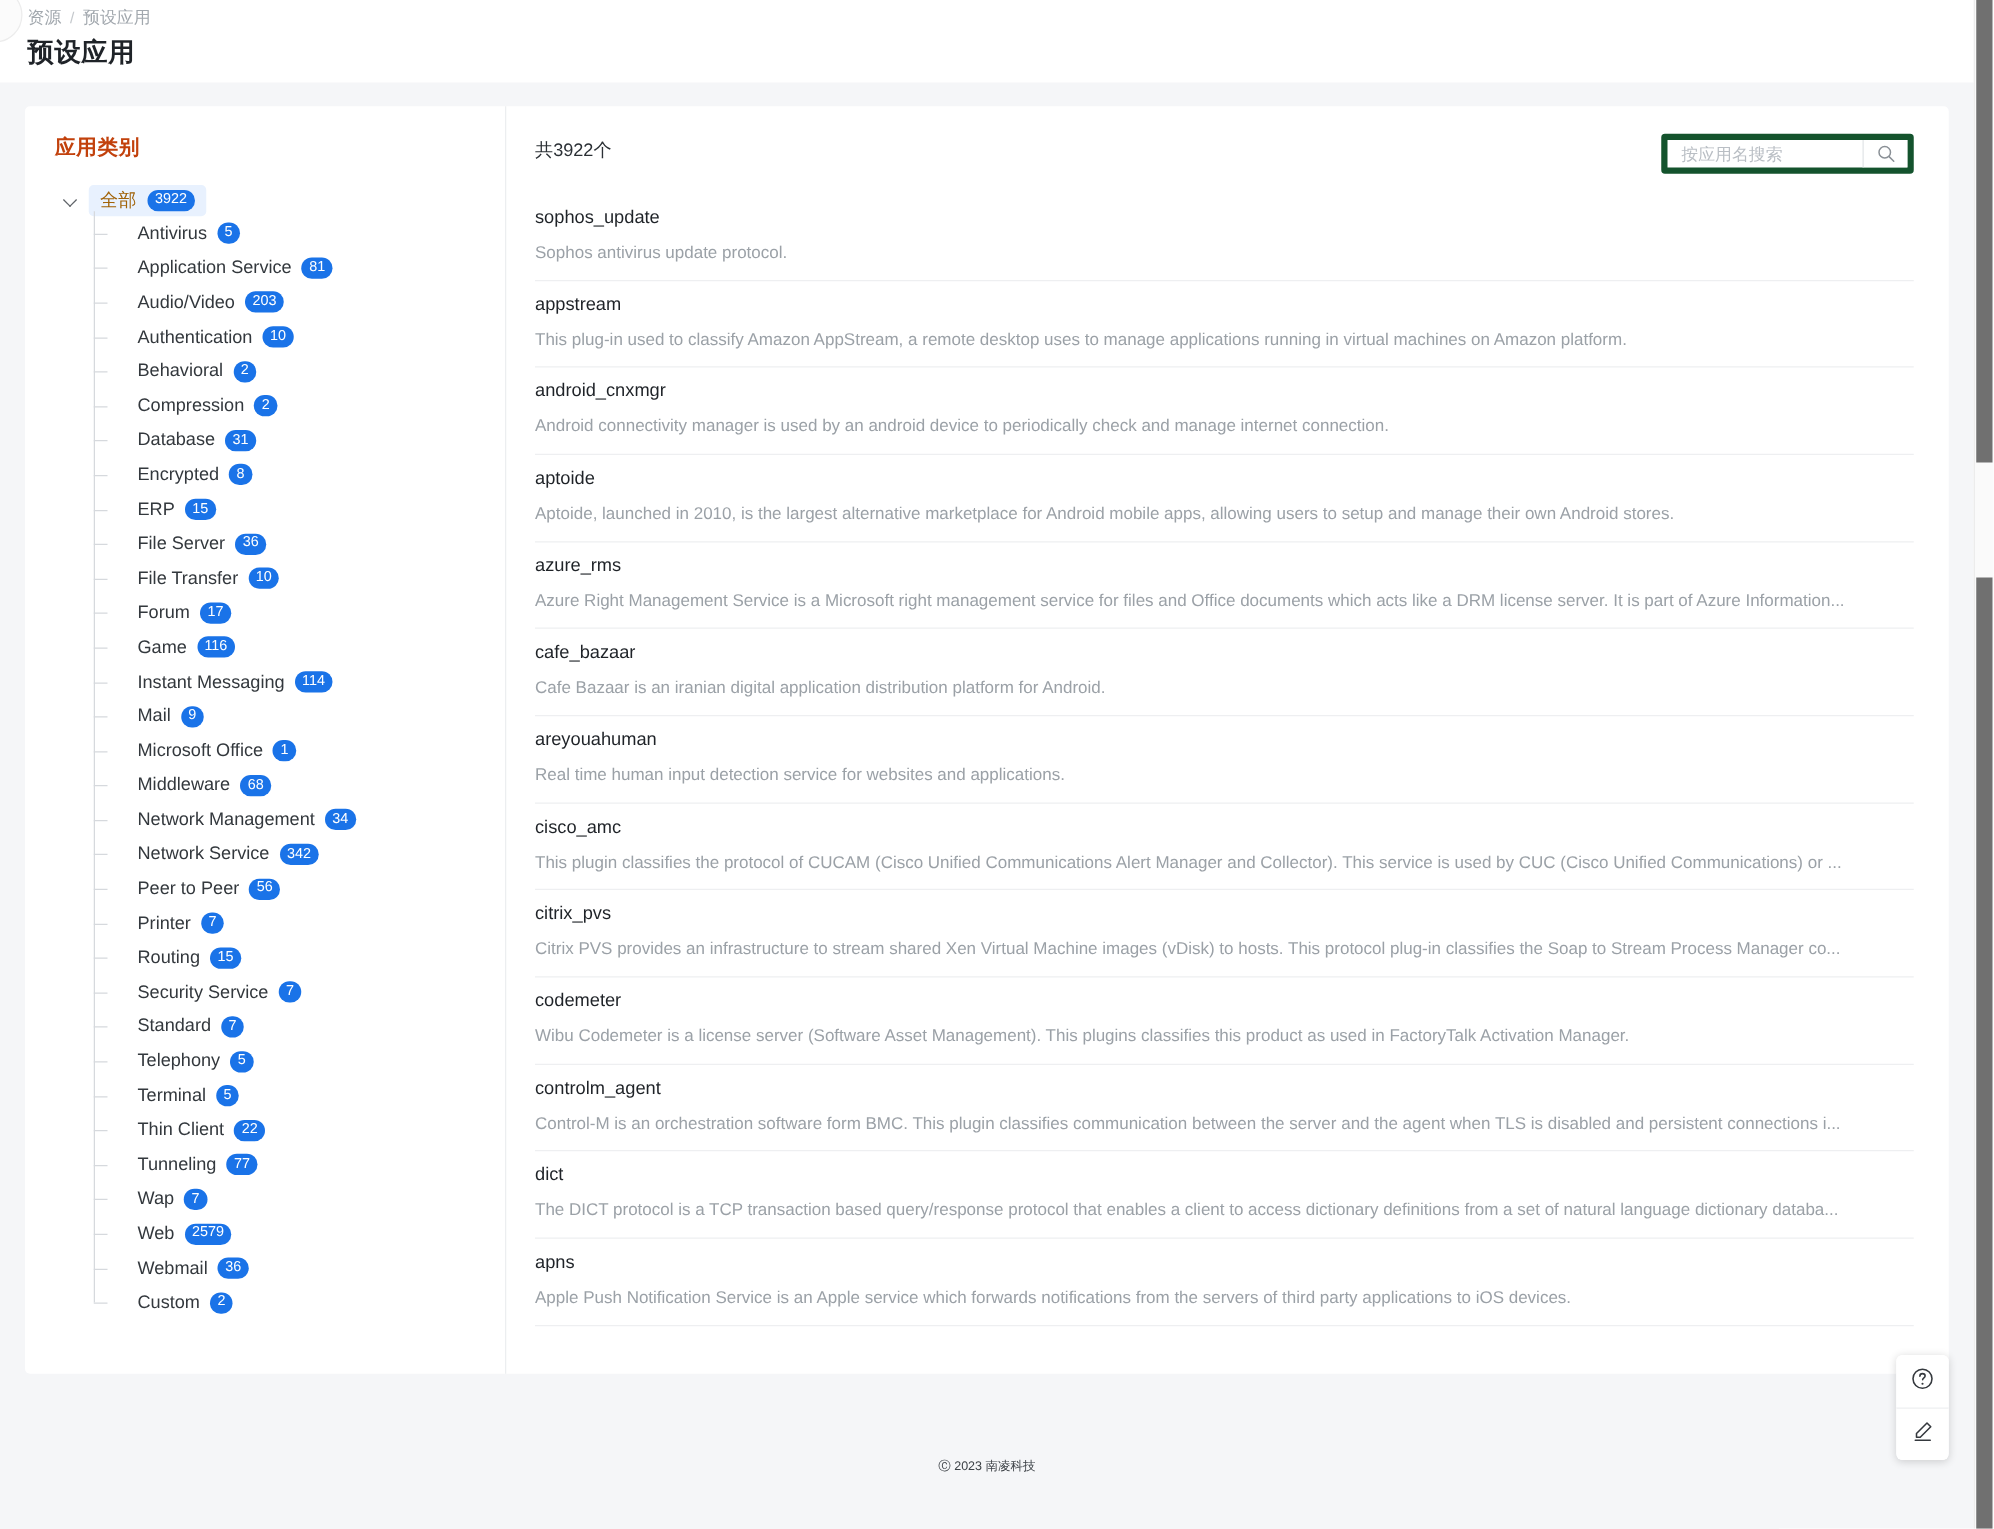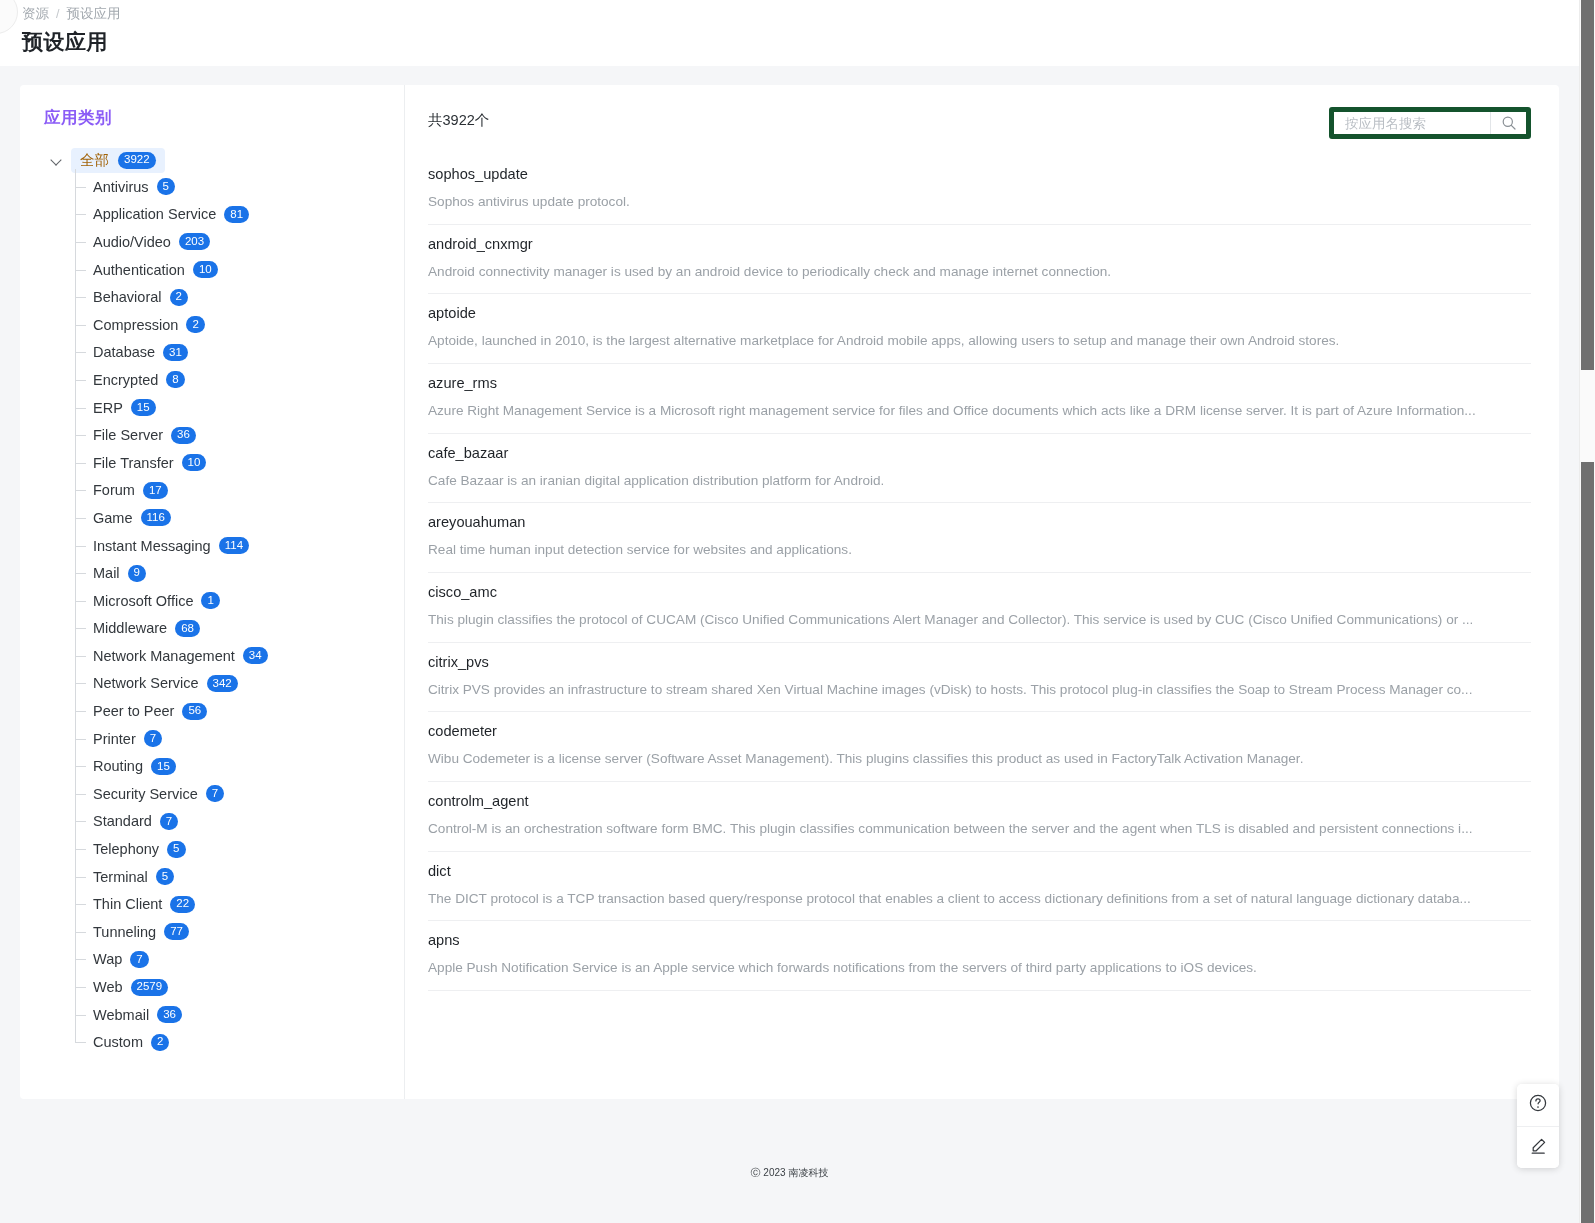--- a/index.html
+++ b/index.html
@@ -82,21 +82,21 @@
   .sidebar {
     width: 385px;
     border-right: 1px solid #eceef0;
     padding: 22px 0 0 24px;
     flex: 0 0 385px;
     overflow: hidden;
   }
   .sidebar-title {
     font-size: 16.5px;
     font-weight: bold;
-    color: #8b5cf6;
+    color: #c2410c;
     margin-bottom: 18px;
     letter-spacing: .5px;
   }
 
   .tree { position: relative; }
 
   .tree-root {
     display: flex;
     align-items: center;
     gap: 7px;
@@ -160,21 +160,21 @@
     width: 1px;
     bottom: 14px;
     background: #d6d9dd;
   }
   .tree-item {
     position: relative;
     display: flex;
     align-items: center;
     gap: 8px;
     height: 27.6px;
-    padding-left: 18px;
+    padding-left: 35px;
     cursor: pointer;
   }
   .tree-item::before {
     content: "";
     position: absolute;
     left: 0; top: 50%;
     width: 11px; height: 1px;
     background: #d6d9dd;
   }
   .tree-label {
@@ -485,20 +485,24 @@
                 </svg>
               </span>
             </button>
           </div>
         </div>
 
         <div class="app-list">
             <div class="app-row">
               <div class="app-name">sophos_update</div>
               <div class="app-desc">Sophos antivirus update protocol.</div>
+            </div>
+            <div class="app-row">
+              <div class="app-name">appstream</div>
+              <div class="app-desc">This plug-in used to classify Amazon AppStream, a remote desktop uses to manage applications running in virtual machines on Amazon platform.</div>
             </div>
             <div class="app-row">
               <div class="app-name">android_cnxmgr</div>
               <div class="app-desc">Android connectivity manager is used by an android device to periodically check and manage internet connection.</div>
             </div>
             <div class="app-row">
               <div class="app-name">aptoide</div>
               <div class="app-desc">Aptoide, launched in 2010, is the largest alternative marketplace for Android mobile apps, allowing users to setup and manage their own Android stores.</div>
             </div>
             <div class="app-row">

